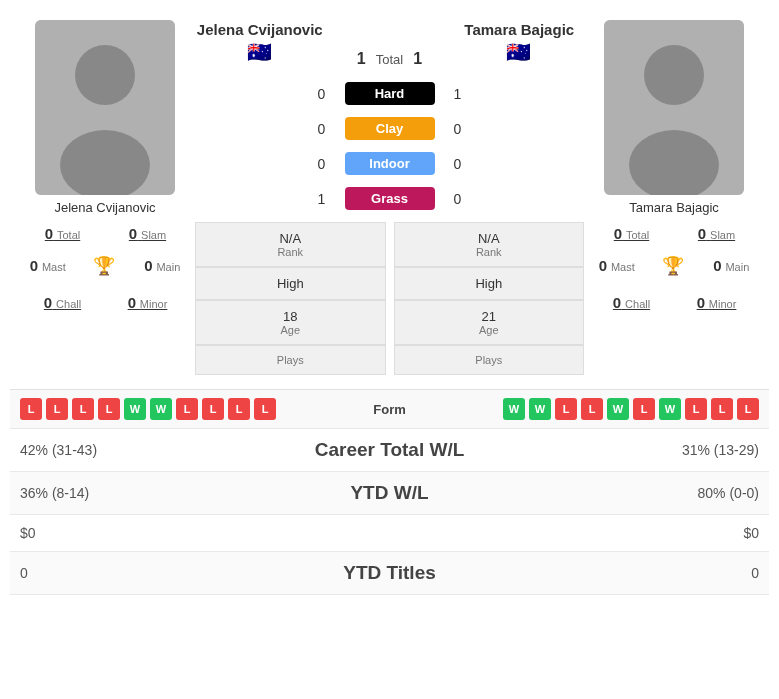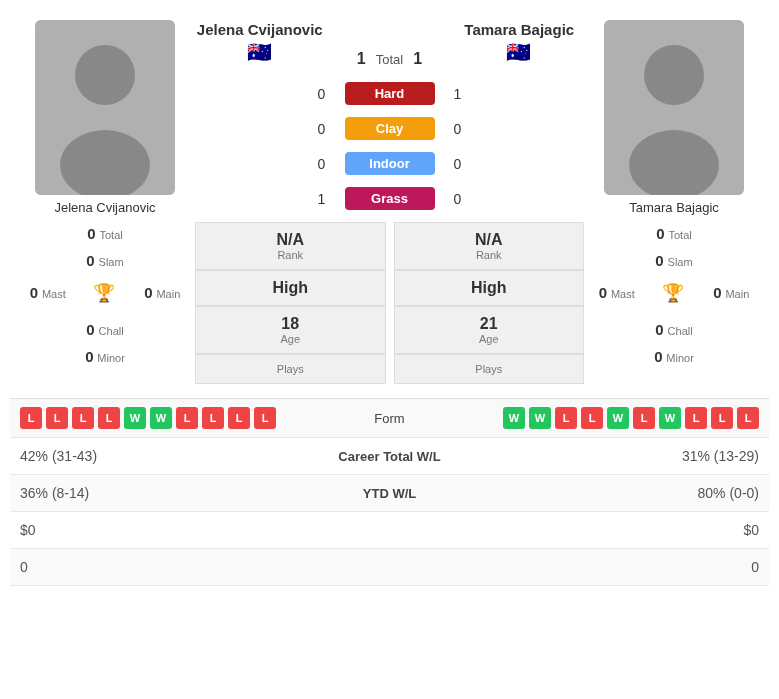--- a/index.html
+++ b/index.html
@@ -60,21 +60,21 @@
     .court-badge {
       padding: 4px 20px;
       border-radius: 4px;
       color: white;
       font-size: 13px;
       font-weight: bold;
       text-align: center;
       min-width: 90px;
     }
 
-    .court-hard { background: #b91c1c; }
+    .court-hard { background: #000000; }
     .court-clay { background: #f59e0b; }
     .court-indoor { background: #60a5fa; }
     .court-grass { background: #be185d; }
 
     
     .bottom-section {
       border-top: 1px solid #e0e0e0;
       margin-top: 4px;
     }
 
@@ -97,21 +97,21 @@
       flex: 1;
       display: flex;
       gap: 4px;
       align-items: center;
       justify-content: flex-end;
     }
 
     .form-center {
       width: 180px;
       text-align: center;
-      font-weight: normal;
+      font-weight: bold;
       font-size: 13px;
       color: #444;
     }
 
     .form-badge {
       width: 22px;
       height: 22px;
       border-radius: 3px;
       display: flex;
       align-items: center;
@@ -138,21 +138,21 @@
     .stats-left {
       flex: 1;
       text-align: left;
       color: #555;
     }
 
     .stats-center {
       width: 180px;
       text-align: center;
       font-weight: bold;
-      font-size: 13px;
+      font-size: 19px;
       color: #444;
     }
 
     .stats-right {
       flex: 1;
       text-align: right;
       color: #555;
     }
 
     
@@ -185,24 +185,25 @@
     }
 
     .player-name-tag {
       font-size: 13px;
       margin-top: 5px;
       text-align: center;
     }
 
     .player-stat-grid {
       display: grid;
-      grid-template-columns: 1fr;
+      grid-template-columns: 1fr 1fr;
       width: 100%;
       margin-top: 5px;
       text-align: center;
+      text-decoration: underline;
     }
 
     .psg-cell {
       padding: 5px 2px;
     }
 
     .psg-val {
       font-size: 15px;
       font-weight: bold;
     }
@@ -222,22 +223,22 @@
     }
 
     .pib {
       background: #f0f0f0;
       border: 1px solid #ddd;
       text-align: center;
       padding: 8px 4px;
     }
 
     .pib-val {
-      font-size: 16px;
-      font-weight: bold;
+      font-size: 13px;
+      font-weight: normal;
     }
 
     .pib-lbl {
       font-size: 11px;
       color: #777;
     }
 
     
     .center-name-area {
       display: flex;
@@ -495,19 +496,20 @@
     <div class="stats-left">36% (8-14)</div>
     <div class="stats-center">YTD W/L</div>
     <div class="stats-right">80% (0-0)</div>
   </div>
         <div class="stats-row">
     <div class="stats-left">$0</div>
     <div class="stats-right">$0</div>
   </div>
         <div class="stats-row">
     <div class="stats-left">0</div>
+    <div class="stats-center">YTD Titles</div>
     <div class="stats-right">0</div>
   </div>
       </div>
 
   </div>
 
 </div>
 
 </body></html>

